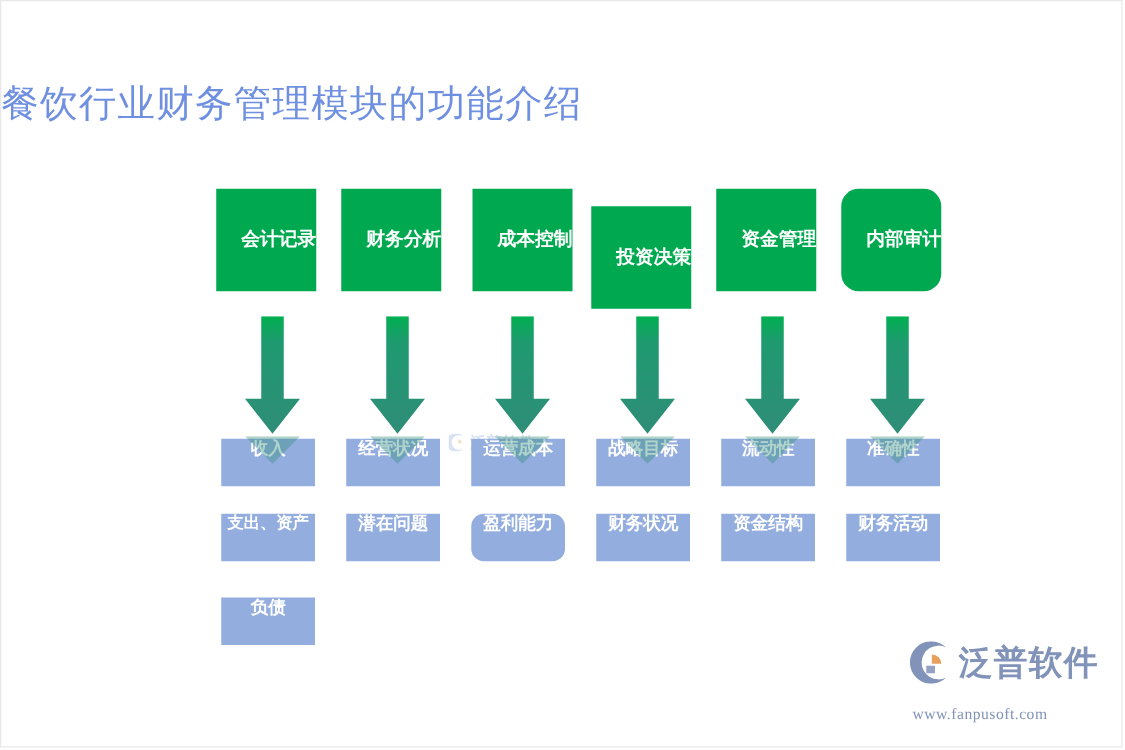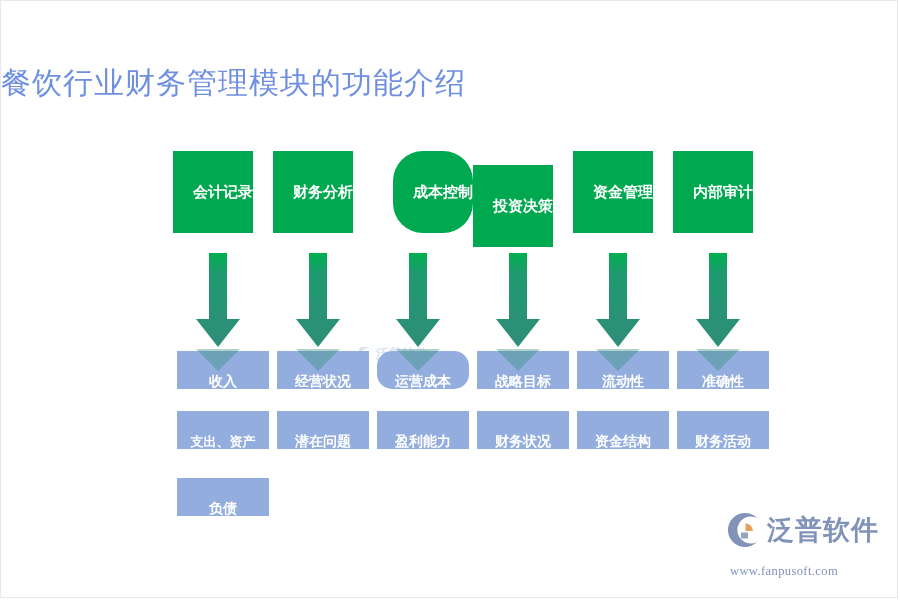--- a/index.html
+++ b/index.html
@@ -62,25 +62,25 @@
   .flow-arrow {
     position: absolute;
     width: 46px;
     height: 98px;
     pointer-events: none;
   }
 
   
   .output-box {
     position: absolute;
-    width: 92px;
+    width: 75px;
     height: 38px;
     background: #93adde;
     display: flex;
-    align-items: flex-end;
+    align-items: flex-start;
     justify-content: center;
     box-sizing: border-box;
     z-index: 3;
   }
   .output-box .output-label {
     color: #ffffff;
     font-size: 14px;
     font-weight: bold;
     line-height: 1.1;
     text-align: center;
@@ -217,44 +217,44 @@
       <polygon points="45,0 1,0 23,22" fill="#2f8d78" opacity="0.38"></polygon>
     </svg>
   </div>
   <div class="output-box" style="left:276px; top:350px;">
     <span class="output-label">经营状况</span>
   </div>
   <div class="output-box" style="left:276px; top:410px;">
     <span class="output-label">潜在问题</span>
   </div>
 
-  <div class="module-box" style="left:392px; top:150px;border-radius:30px;">
+  <div class="module-box" style="left:377px; top:150px;">
     <span class="module-label">成本控制</span>
   </div>
   <div class="flow-arrow" style="left:394px; top:252px;">
     <svg width="46" height="98" viewBox="0 0 46 98">
       <defs>
         <linearGradient id="ag3" x1="0" y1="0" x2="0" y2="1">
           <stop offset="0%" stop-color="#00b050"></stop>
           <stop offset="22%" stop-color="#1f9a70"></stop>
           <stop offset="100%" stop-color="#2f8d78"></stop>
         </linearGradient>
       </defs>
       <polygon points="14,0 32,0 32,66 45,66 23,94 1,66 14,66" fill="url(#ag3)"></polygon>
     </svg>
   </div>
   <div class="arrow-tip-overlay" style="left:394px; top:348px;">
     <svg width="46" height="22" viewBox="0 0 46 22">
       <polygon points="45,0 1,0 23,22" fill="#2f8d78" opacity="0.38"></polygon>
     </svg>
   </div>
-  <div class="output-box" style="left:376px; top:350px;border-radius:15px;">
+  <div class="output-box" style="left:376px; top:350px;">
     <span class="output-label">运营成本</span>
   </div>
-  <div class="output-box" style="left:376px; top:410px;">
+  <div class="output-box" style="left:376px; top:410px;border-radius:10px;">
     <span class="output-label">盈利能力</span>
   </div>
 
   <div class="module-box" style="left:472px; top:150px;margin-top:14px;">
     <span class="module-label">投资决策</span>
   </div>
   <div class="flow-arrow" style="left:494px; top:252px;">
     <svg width="46" height="98" viewBox="0 0 46 98">
       <defs>
         <linearGradient id="ag4" x1="0" y1="0" x2="0" y2="1">
@@ -298,21 +298,21 @@
       <polygon points="45,0 1,0 23,22" fill="#2f8d78" opacity="0.38"></polygon>
     </svg>
   </div>
   <div class="output-box" style="left:576px; top:350px;">
     <span class="output-label">流动性</span>
   </div>
   <div class="output-box" style="left:576px; top:410px;">
     <span class="output-label">资金结构</span>
   </div>
 
-  <div class="module-box" style="left:672px; top:150px;">
+  <div class="module-box" style="left:672px; top:150px;border-radius:14px;">
     <span class="module-label">内部审计</span>
   </div>
   <div class="flow-arrow" style="left:694px; top:252px;">
     <svg width="46" height="98" viewBox="0 0 46 98">
       <defs>
         <linearGradient id="ag6" x1="0" y1="0" x2="0" y2="1">
           <stop offset="0%" stop-color="#00b050"></stop>
           <stop offset="22%" stop-color="#1f9a70"></stop>
           <stop offset="100%" stop-color="#2f8d78"></stop>
         </linearGradient>

